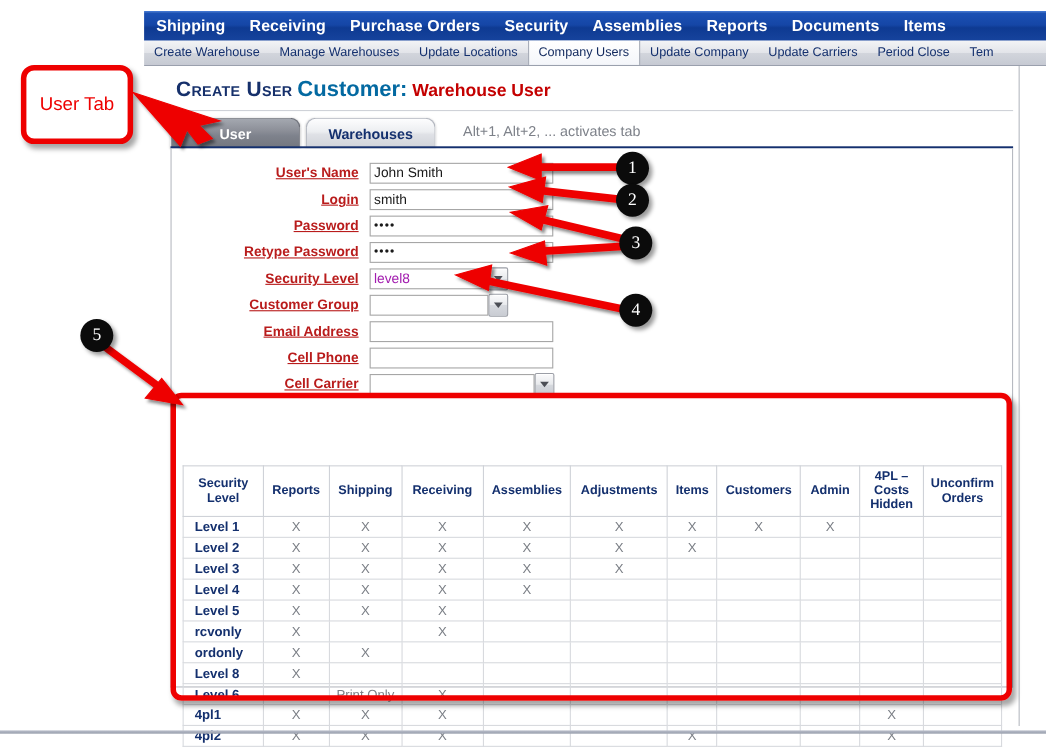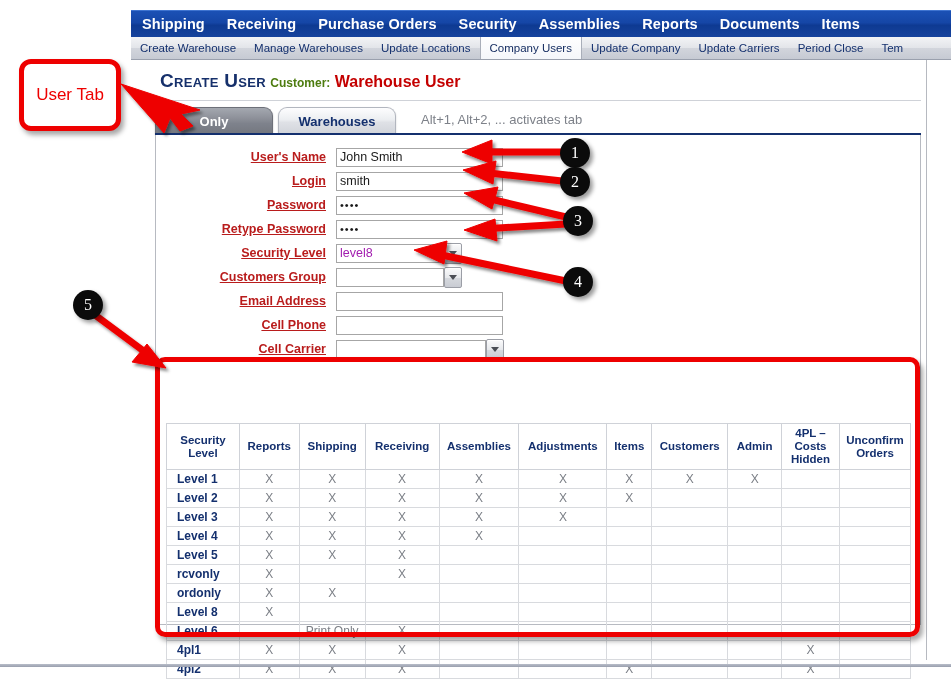--- a/index.html
+++ b/index.html
@@ -43,21 +43,21 @@
   #content {
     position:absolute; left:131px; top:60px; width:796px; height:600px;
     background:#ffffff;
     border-right:1px solid #b6b9c0;
   }
   #page-title { position:absolute; left:29px; top:10px; white-space:nowrap; }
   #page-title .ttl {
     color:#16306b; font-weight:bold; font-size:19px;
     font-variant:small-caps; letter-spacing:.3px;
   }
-  #page-title .cust { color:#4d7c0f; font-weight:bold; font-size:12px; }
+  #page-title .cust { color:#0369a1; font-weight:bold; font-size:20px; }
   #page-title .custname { color:#c40000; font-weight:bold; font-size:16px; }
   #title-rule { position:absolute; left:30px; top:40px; width:760px; height:1px; background:#cfd2d8; }
 
   
   #tabs { position:absolute; left:24px; top:44px; height:30px; display:flex; align-items:flex-end; }
   .tab {
     height:27px; min-width:118px; padding:0 18px;
     display:flex; align-items:center; justify-content:center;
     font-size:13px; font-weight:bold;
     border-radius:9px 9px 0 0;
@@ -185,21 +185,21 @@
 <div id="content">
 
   <div id="page-title">
     <span class="ttl">Create User</span>
     <span class="cust">Customer:</span>
     <span class="custname">Warehouse User</span>
   </div>
   <div id="title-rule"></div>
 
   <div id="tabs">
-    <div class="tab active">Only</div>
+    <div class="tab active">User</div>
     <div class="tab inactive">Warehouses</div>
   </div>
   <div id="tabs-hint">Alt+1, Alt+2, ... activates tab</div>
   <div id="tab-underline"></div>
 
   <div id="formbox">
 
     <div id="fields">
 
       <div class="frow">
@@ -226,21 +226,21 @@
         <div class="flabel">Security Level</div>
         <div class="sel-wrap">
           <div class="sel-box" style="width:108px;">level8</div>
           <div class="sel-btn">
               <span class="caret"></span>
             </div>
         </div>
       </div>
 
       <div class="frow">
-        <div class="flabel">Customers Group</div>
+        <div class="flabel">Customer Group</div>
         <div class="sel-wrap">
           <div class="sel-box" style="width:108px;"></div>
           <div class="sel-btn">
               <span class="caret"></span>
             </div>
         </div>
       </div>
 
       <div class="frow">
         <div class="flabel">Email Address</div>

